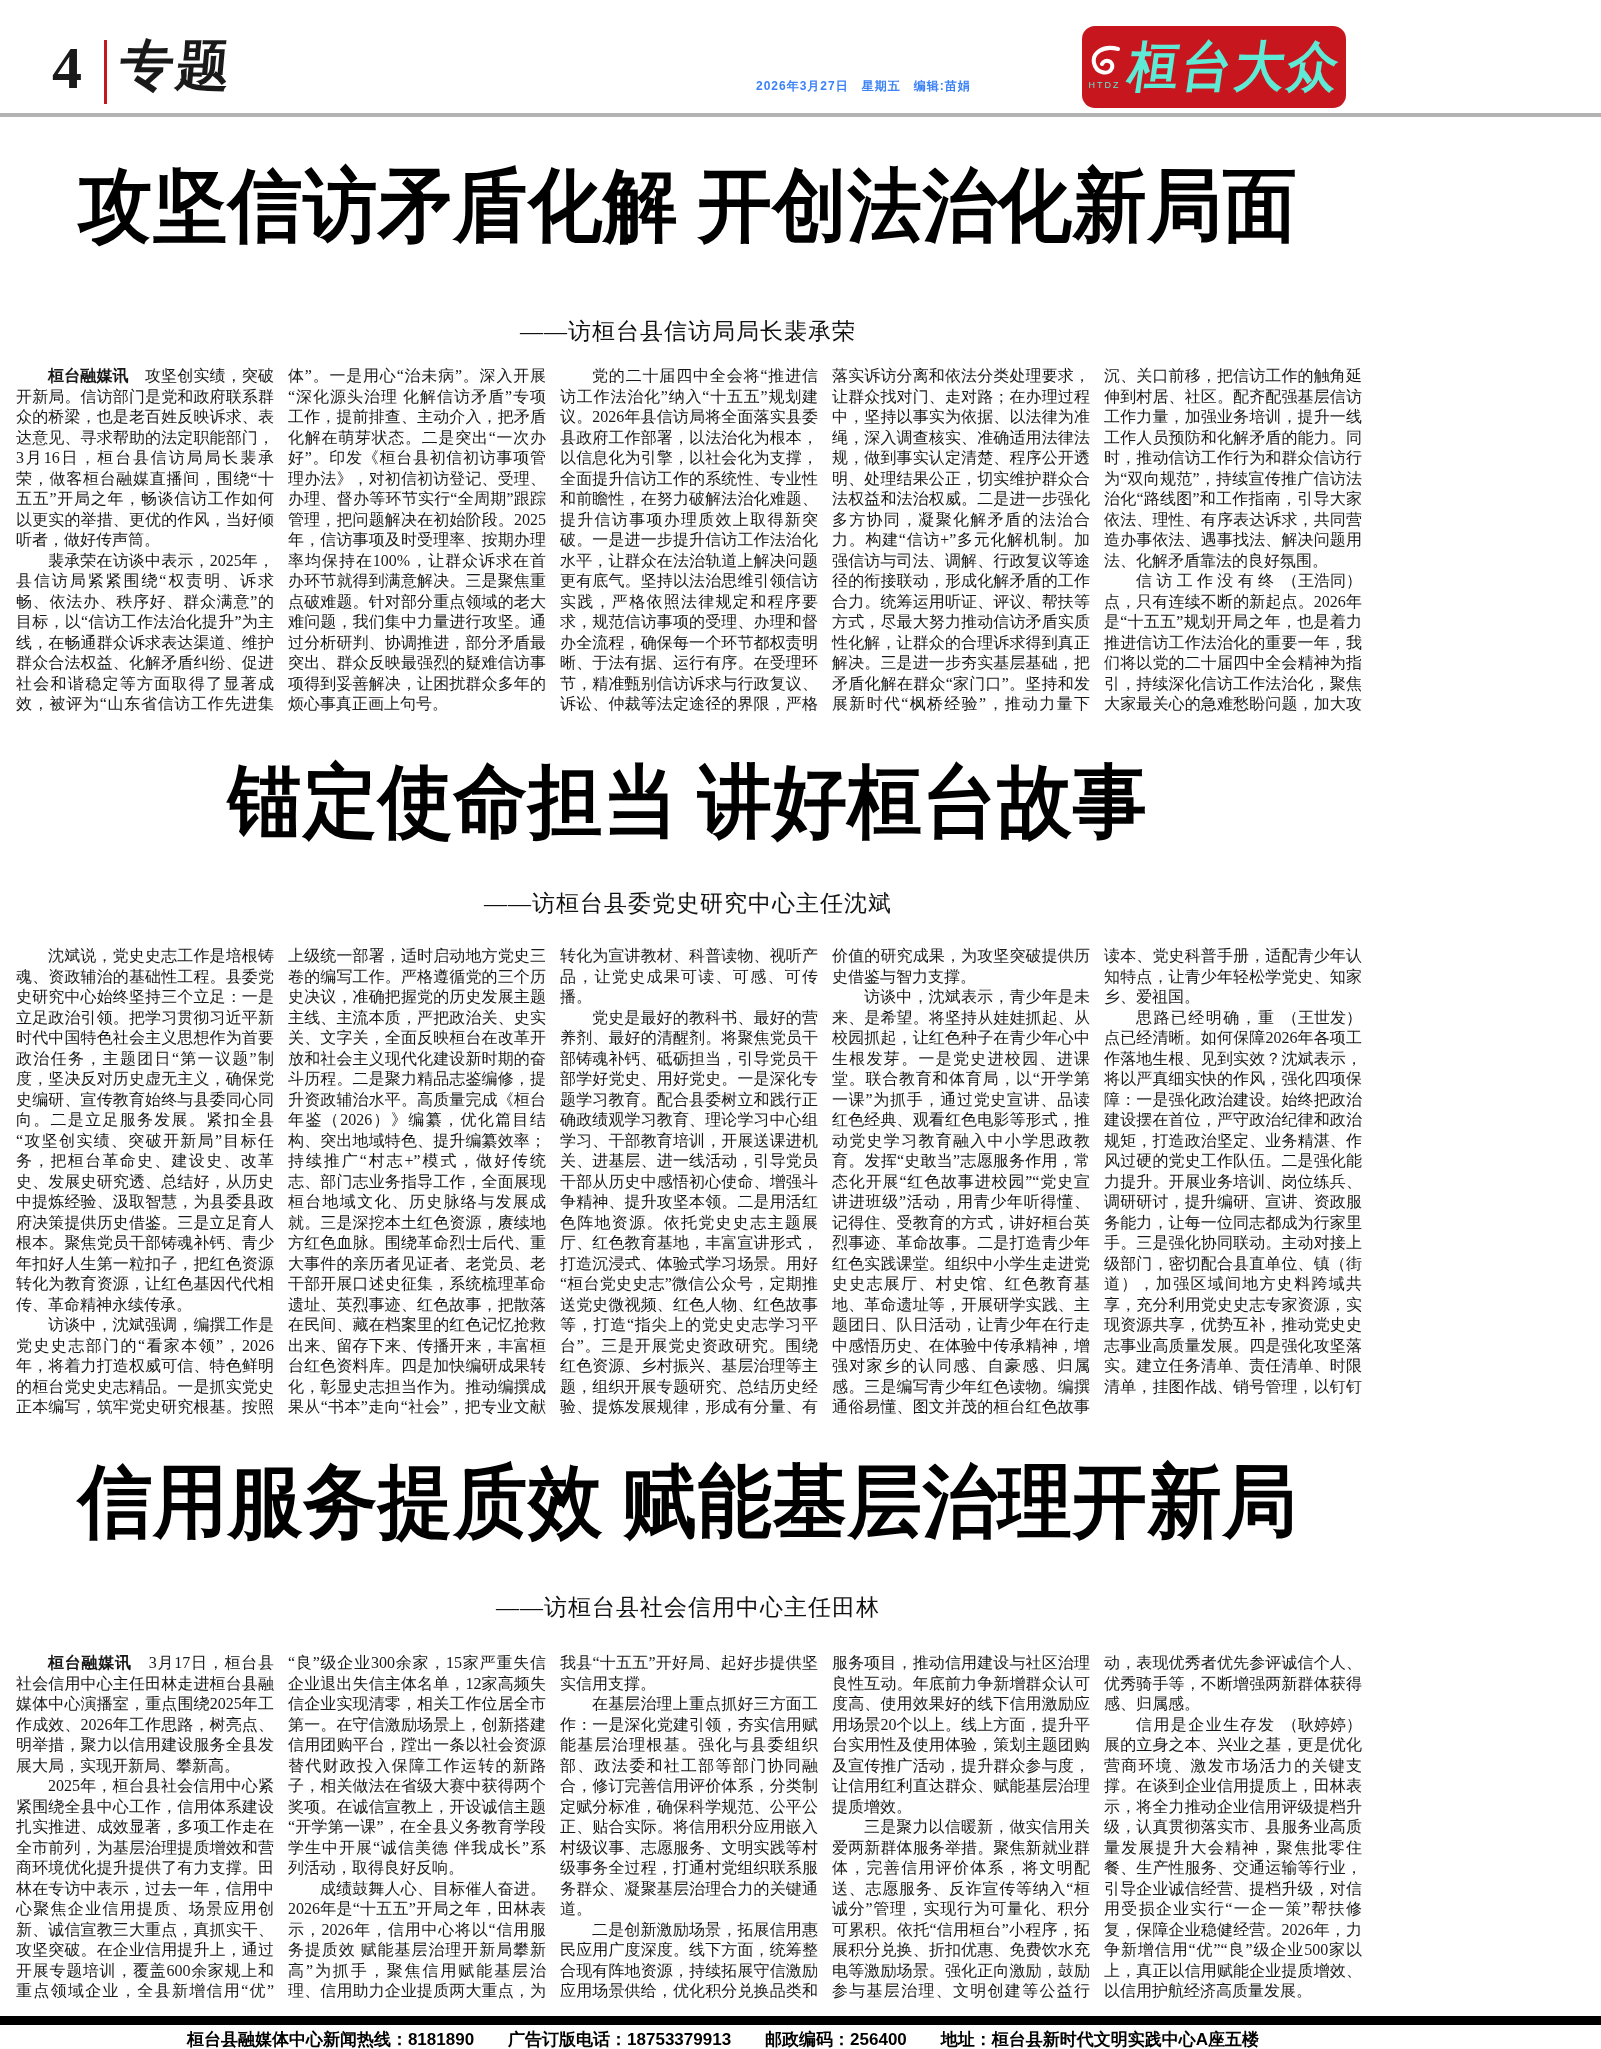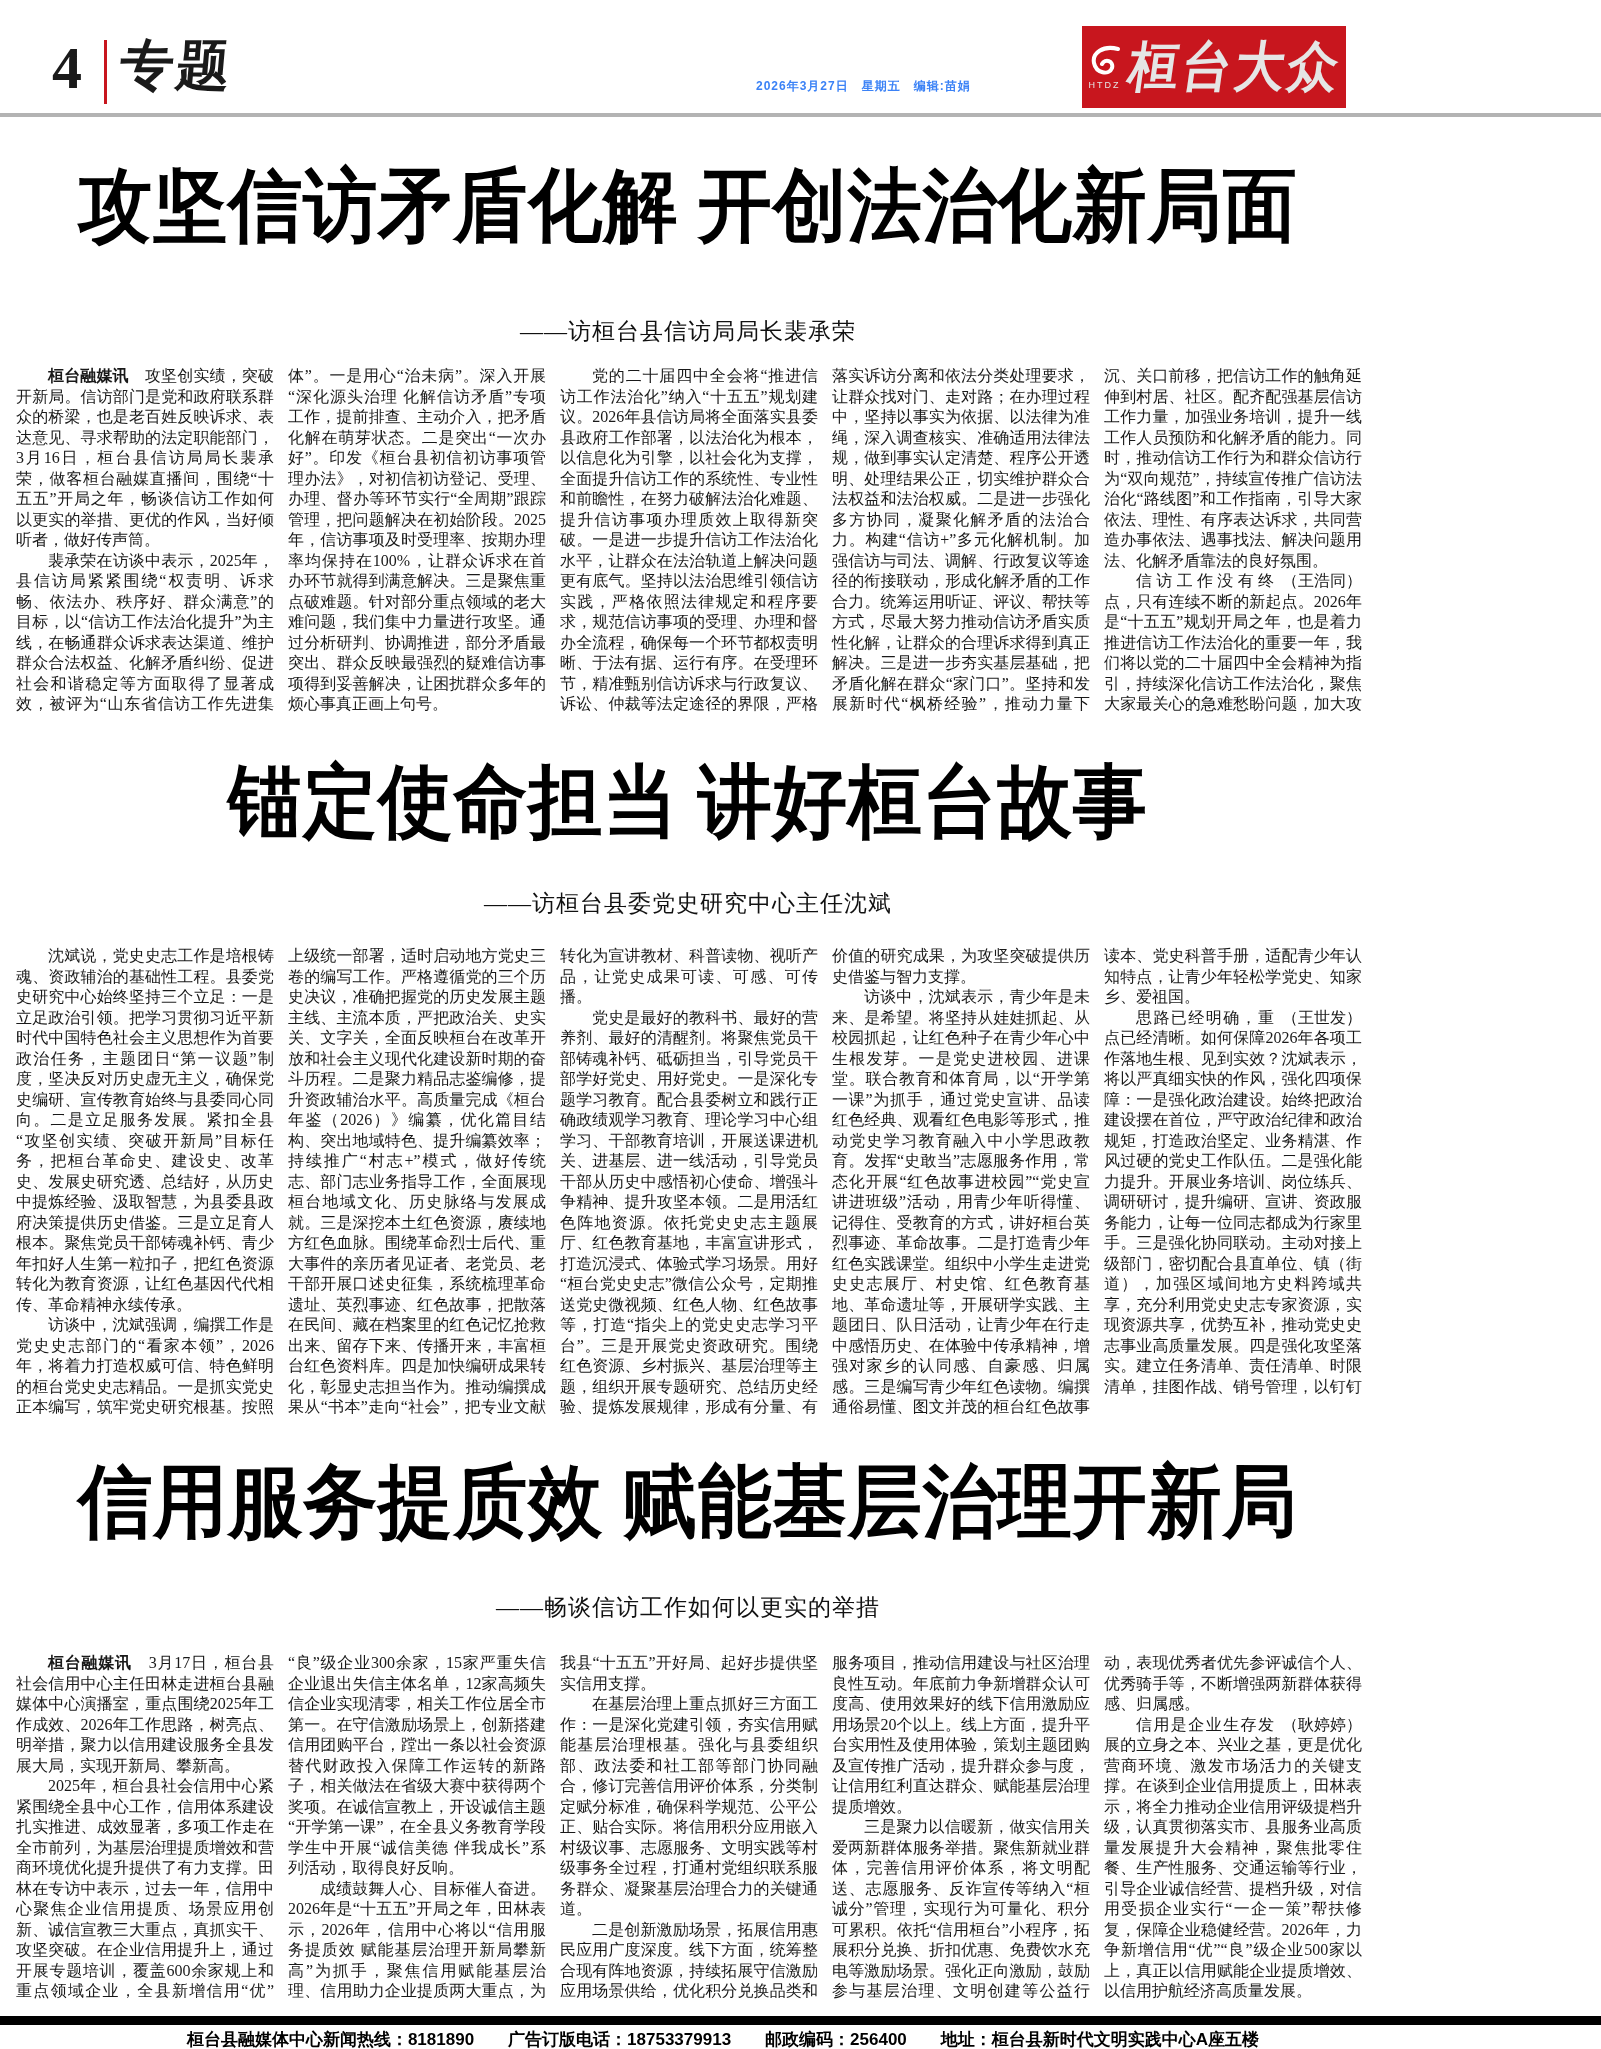--- a/index.html
+++ b/index.html
@@ -29,21 +29,21 @@
   }
   .dateline{
     position:absolute;left:756px;top:78px;
     font-size:12px;font-weight:700;color:#3b82f6;
     font-family:"Liberation Sans","DejaVu Sans",sans-serif;
     letter-spacing:1px;
   }
   .masthead{
     position:absolute;left:1082px;top:26px;width:264px;height:82px;
     display:flex;align-items:center;justify-content:center;
-    color:#e5e5e5;box-sizing:border-box;padding:0 8px;
+    color:#5eead4;box-sizing:border-box;padding:0 8px;border-radius:13px;
   }
   .mast-left{display:flex;flex-direction:column;align-items:center;margin-right:7px;}
   .mast-abbr{
     font-size:9px;letter-spacing:2px;line-height:1;margin-top:1px;
     font-family:"Liberation Sans","DejaVu Sans",sans-serif;
   }
   .mast-name{
     font-size:50px;font-weight:900;line-height:1;white-space:nowrap;
     transform:skewX(-8deg) scaleY(1.08);
     letter-spacing:3px;
@@ -131,21 +131,21 @@
         <p>沈斌说，党史史志工作是培根铸魂、资政辅治的基础性工程。县委党史研究中心始终坚持三个立足：一是立足政治引领。把学习贯彻习近平新时代中国特色社会主义思想作为首要政治任务，主题团日“第一议题”制度，坚决反对历史虚无主义，确保党史编研、宣传教育始终与县委同心同向。二是立足服务发展。紧扣全县“攻坚创实绩、突破开新局”目标任务，把桓台革命史、建设史、改革史、发展史研究透、总结好，从历史中提炼经验、汲取智慧，为县委县政府决策提供历史借鉴。三是立足育人根本。聚焦党员干部铸魂补钙、青少年扣好人生第一粒扣子，把红色资源转化为教育资源，让红色基因代代相传、革命精神永续传承。</p>
         <p>访谈中，沈斌强调，编撰工作是党史史志部门的“看家本领”，2026年，将着力打造权威可信、特色鲜明的桓台党史史志精品。一是抓实党史正本编写，筑牢党史研究根基。按照上级统一部署，适时启动地方党史三卷的编写工作。严格遵循党的三个历史决议，准确把握党的历史发展主题主线、主流本质，严把政治关、史实关、文字关，全面反映桓台在改革开放和社会主义现代化建设新时期的奋斗历程。二是聚力精品志鉴编修，提升资政辅治水平。高质量完成《桓台年鉴（2026）》编纂，优化篇目结构、突出地域特色、提升编纂效率；持续推广“村志+”模式，做好传统志、部门志业务指导工作，全面展现桓台地域文化、历史脉络与发展成就。三是深挖本土红色资源，赓续地方红色血脉。围绕革命烈士后代、重大事件的亲历者见证者、老党员、老干部开展口述史征集，系统梳理革命遗址、英烈事迹、红色故事，把散落在民间、藏在档案里的红色记忆抢救出来、留存下来、传播开来，丰富桓台红色资料库。四是加快编研成果转化，彰显史志担当作为。推动编撰成果从“书本”走向“社会”，把专业文献转化为宣讲教材、科普读物、视听产品，让党史成果可读、可感、可传播。</p>
         <p>党史是最好的教科书、最好的营养剂、最好的清醒剂。将聚焦党员干部铸魂补钙、砥砺担当，引导党员干部学好党史、用好党史。一是深化专题学习教育。配合县委树立和践行正确政绩观学习教育、理论学习中心组学习、干部教育培训，开展送课进机关、进基层、进一线活动，引导党员干部从历史中感悟初心使命、增强斗争精神、提升攻坚本领。二是用活红色阵地资源。依托党史史志主题展厅、红色教育基地，丰富宣讲形式，打造沉浸式、体验式学习场景。用好“桓台党史史志”微信公众号，定期推送党史微视频、红色人物、红色故事等，打造“指尖上的党史史志学习平台”。三是开展党史资政研究。围绕红色资源、乡村振兴、基层治理等主题，组织开展专题研究、总结历史经验、提炼发展规律，形成有分量、有价值的研究成果，为攻坚突破提供历史借鉴与智力支撑。</p>
         <p>访谈中，沈斌表示，青少年是未来、是希望。将坚持从娃娃抓起、从校园抓起，让红色种子在青少年心中生根发芽。一是党史进校园、进课堂。联合教育和体育局，以“开学第一课”为抓手，通过党史宣讲、品读红色经典、观看红色电影等形式，推动党史学习教育融入中小学思政教育。发挥“史敢当”志愿服务作用，常态化开展“红色故事进校园”“党史宣讲进班级”活动，用青少年听得懂、记得住、受教育的方式，讲好桓台英烈事迹、革命故事。二是打造青少年红色实践课堂。组织中小学生走进党史史志展厅、村史馆、红色教育基地、革命遗址等，开展研学实践、主题团日、队日活动，让青少年在行走中感悟历史、在体验中传承精神，增强对家乡的认同感、自豪感、归属感。三是编写青少年红色读物。编撰通俗易懂、图文并茂的桓台红色故事读本、党史科普手册，适配青少年认知特点，让青少年轻松学党史、知家乡、爱祖国。</p>
         <p><span class="sig">（王世发）</span>思路已经明确，重点已经清晰。如何保障2026年各项工作落地生根、见到实效？沈斌表示，将以严真细实快的作风，强化四项保障：一是强化政治建设。始终把政治建设摆在首位，严守政治纪律和政治规矩，打造政治坚定、业务精湛、作风过硬的党史工作队伍。二是强化能力提升。开展业务培训、岗位练兵、调研研讨，提升编研、宣讲、资政服务能力，让每一位同志都成为行家里手。三是强化协同联动。主动对接上级部门，密切配合县直单位、镇（街道），加强区域间地方史料跨域共享，充分利用党史史志专家资源，实现资源共享，优势互补，推动党史史志事业高质量发展。四是强化攻坚落实。建立任务清单、责任清单、时限清单，挂图作战、销号管理，以钉钉子精神抓推进、抓提质、抓见效，确保各项工作走在前、争一流。</p>
       </div>
   </article>
 
   <article id="a3">
     <h1>信用服务提质效 赋能基层治理开新局</h1>
-    <div class="byline">——畅谈信访工作如何以更实的举措</div>
+    <div class="byline">——访桓台县社会信用中心主任田林</div>
     <div class="body">
         <p><b>桓台融媒讯</b>　3月17日，桓台县社会信用中心主任田林走进桓台县融媒体中心演播室，重点围绕2025年工作成效、2026年工作思路，树亮点、明举措，聚力以信用建设服务全县发展大局，实现开新局、攀新高。</p>
         <p>2025年，桓台县社会信用中心紧紧围绕全县中心工作，信用体系建设扎实推进、成效显著，多项工作走在全市前列，为基层治理提质增效和营商环境优化提升提供了有力支撑。田林在专访中表示，过去一年，信用中心聚焦企业信用提质、场景应用创新、诚信宣教三大重点，真抓实干、攻坚突破。在企业信用提升上，通过开展专题培训，覆盖600余家规上和重点领域企业，全县新增信用“优”“良”级企业300余家，15家严重失信企业退出失信主体名单，12家高频失信企业实现清零，相关工作位居全市第一。在守信激励场景上，创新搭建信用团购平台，蹚出一条以社会资源替代财政投入保障工作运转的新路子，相关做法在省级大赛中获得两个奖项。在诚信宣教上，开设诚信主题“开学第一课”，在全县义务教育学段学生中开展“诚信美德 伴我成长”系列活动，取得良好反响。</p>
         <p>成绩鼓舞人心、目标催人奋进。2026年是“十五五”开局之年，田林表示，2026年，信用中心将以“信用服务提质效 赋能基层治理开新局攀新高”为抓手，聚焦信用赋能基层治理、信用助力企业提质两大重点，为我县“十五五”开好局、起好步提供坚实信用支撑。</p>
         <p>在基层治理上重点抓好三方面工作：一是深化党建引领，夯实信用赋能基层治理根基。强化与县委组织部、政法委和社工部等部门协同融合，修订完善信用评价体系，分类制定赋分标准，确保科学规范、公平公正、贴合实际。将信用积分应用嵌入村级议事、志愿服务、文明实践等村级事务全过程，打通村党组织联系服务群众、凝聚基层治理合力的关键通道。</p>
         <p>二是创新激励场景，拓展信用惠民应用广度深度。线下方面，统筹整合现有阵地资源，持续拓展守信激励应用场景供给，优化积分兑换品类和服务项目，推动信用建设与社区治理良性互动。年底前力争新增群众认可度高、使用效果好的线下信用激励应用场景20个以上。线上方面，提升平台实用性及使用体验，策划主题团购及宣传推广活动，提升群众参与度，让信用红利直达群众、赋能基层治理提质增效。</p>
         <p>三是聚力以信暖新，做实信用关爱两新群体服务举措。聚焦新就业群体，完善信用评价体系，将文明配送、志愿服务、反诈宣传等纳入“桓诚分”管理，实现行为可量化、积分可累积。依托“信用桓台”小程序，拓展积分兑换、折扣优惠、免费饮水充电等激励场景。强化正向激励，鼓励参与基层治理、文明创建等公益行动，表现优秀者优先参评诚信个人、优秀骑手等，不断增强两新群体获得感、归属感。</p>
         <p><span class="sig">（耿婷婷）</span>信用是企业生存发展的立身之本、兴业之基，更是优化营商环境、激发市场活力的关键支撑。在谈到企业信用提质上，田林表示，将全力推动企业信用评级提档升级，认真贯彻落实市、县服务业高质量发展提升大会精神，聚焦批零住餐、生产性服务、交通运输等行业，引导企业诚信经营、提档升级，对信用受损企业实行“一企一策”帮扶修复，保障企业稳健经营。2026年，力争新增信用“优”“良”级企业500家以上，真正以信用赋能企业提质增效、以信用护航经济高质量发展。</p>
       </div>
   </article>

